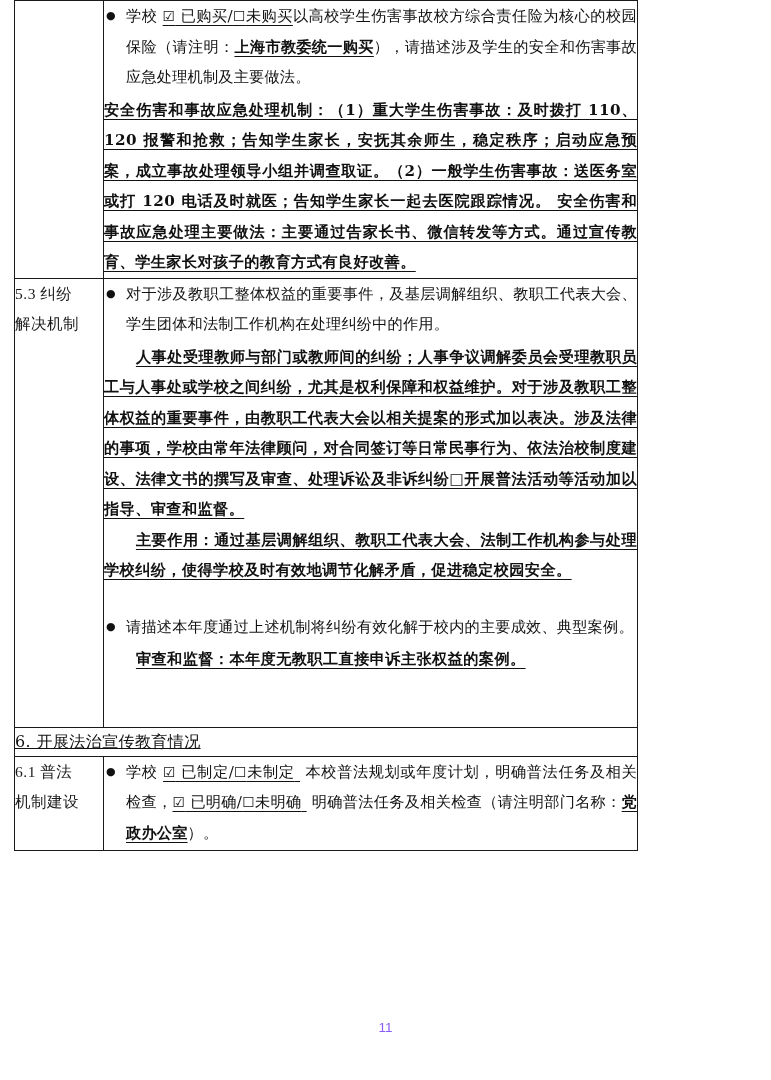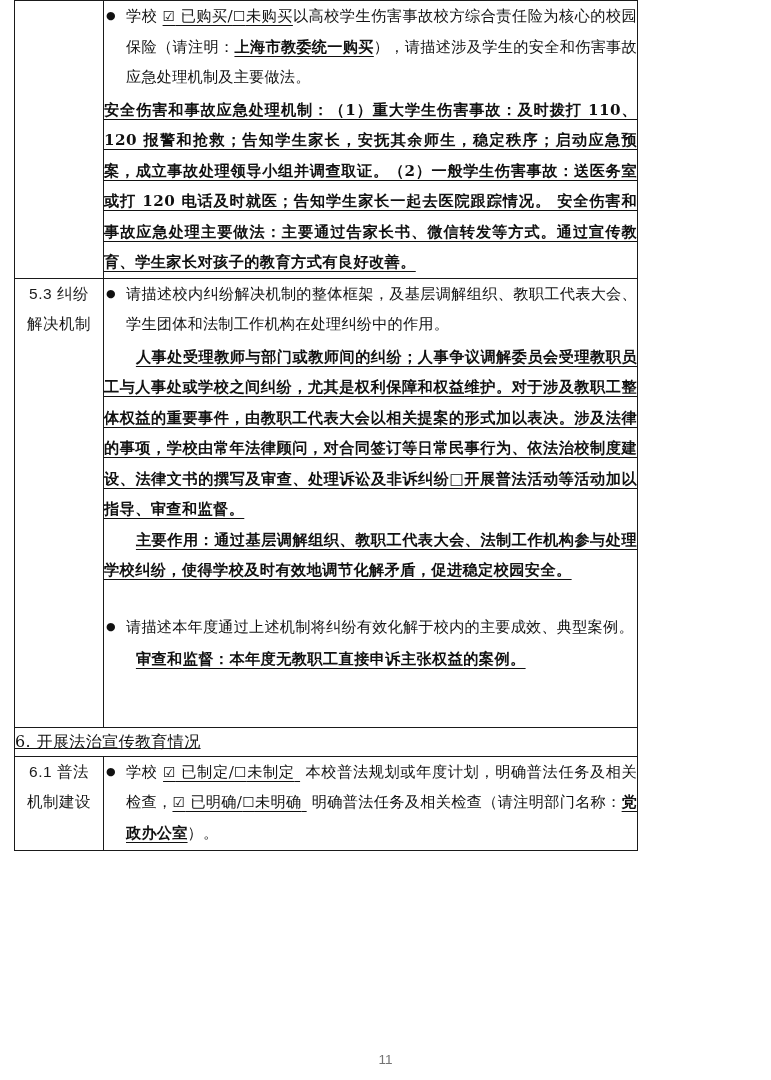--- a/index.html
+++ b/index.html
@@ -33,28 +33,28 @@
     border-collapse: collapse;
     table-layout: fixed;
   }
   table.form td {
     border: 1px solid #1a1a1a;
     vertical-align: top;
     padding: 0;
   }
   td.label-col {
     width: 88px;
-    text-align: center;
+    text-align: left;
     vertical-align: middle;
     font-size: 15.5px;
     line-height: 30px;
     letter-spacing: 0.5px;
     padding: 4px 3px;
     color: #1a1a1a;
-    font-family: Liberation Sans, sans-serif;
+    font-family: Liberation Serif, serif;
   }
   td.body-col {
     padding: 6px 8px 8px 6px;
   }
   td.section-head {
     padding: 12px 8px 12px 10px;
     font-size: 16px;
     line-height: 28px;
     letter-spacing: 0.4px;
     text-decoration: underline;
@@ -103,26 +103,26 @@
     text-underline-offset: 4px;
     text-decoration-thickness: 1px;
   }
   .ck { font-family: "DejaVu Sans", sans-serif; font-size: 14px; }
   .gap { height: 26px; }
 
   
   .page-number {
     position: absolute;
     left: 0;
-    top: 1052px;
+    top: 1020px;
     width: 771px;
     text-align: center;
     font-family: "Liberation Sans", sans-serif;
     font-size: 13.5px;
-    color: #737373;
+    color: #8b5cf6;
   }
 </style>
 </head>
 <body>
 
 <div class="page">
 
   <table class="form">
 
     <tbody>
@@ -140,21 +140,21 @@
     </tr>
 
     <tr>
       <td class="label-col">
         <div>5.3 纠纷</div>
         <div>解决机制</div>
       </td>
       <td class="body-col">
 
         <div class="bullet-block">
-          <p class="para">请描述校内纠纷解决机制的整体框架，及基层调解组织、教职工代表大会、学生团体和法制工作机构在处理纠纷中的作用。</p>
+          <p class="para">对于涉及教职工整体权益的重要事件，及基层调解组织、教职工代表大会、学生团体和法制工作机构在处理纠纷中的作用。</p>
         </div>
 
         <p class="para handwrite indent">人事处受理教师与部门或教师间的纠纷；人事争议调解委员会受理教职员工与人事处或学校之间纠纷，尤其是权利保障和权益维护。对于涉及教职工整体权益的重要事件，由教职工代表大会以相关提案的形式加以表决。涉及法律的事项，学校由常年法律顾问，对合同签订等日常民事行为、依法治校制度建设、法律文书的撰写及审查、处理诉讼及非诉纠纷□开展普法活动等活动加以指导、审查和监督。</p>
 
         <p class="para handwrite indent">主要作用：通过基层调解组织、教职工代表大会、法制工作机构参与处理学校纠纷，使得学校及时有效地调节化解矛盾，促进稳定校园安全。</p>
 
         <div class="gap"></div>
 
         <div class="bullet-block">
           <p class="para">请描述本年度通过上述机制将纠纷有效化解于校内的主要成效、典型案例。</p>

